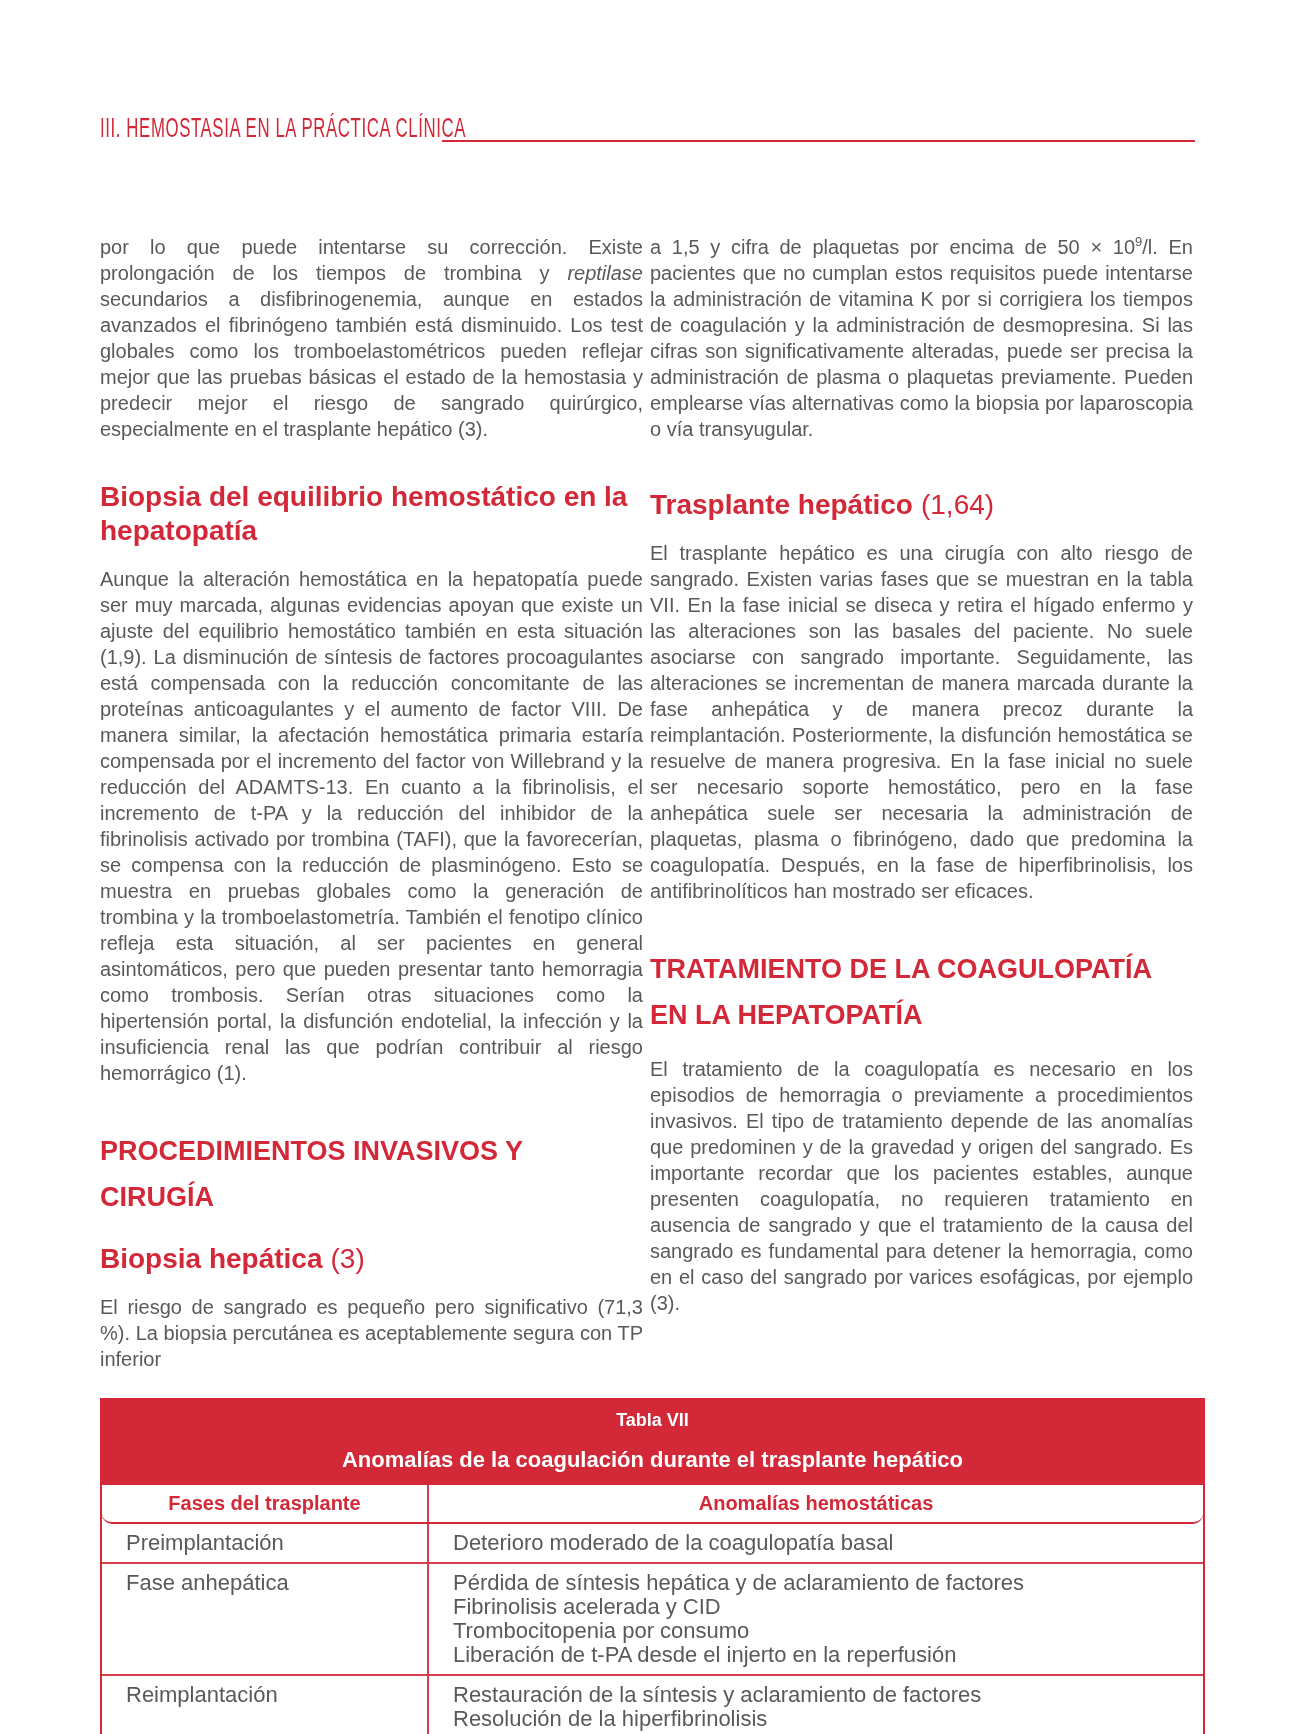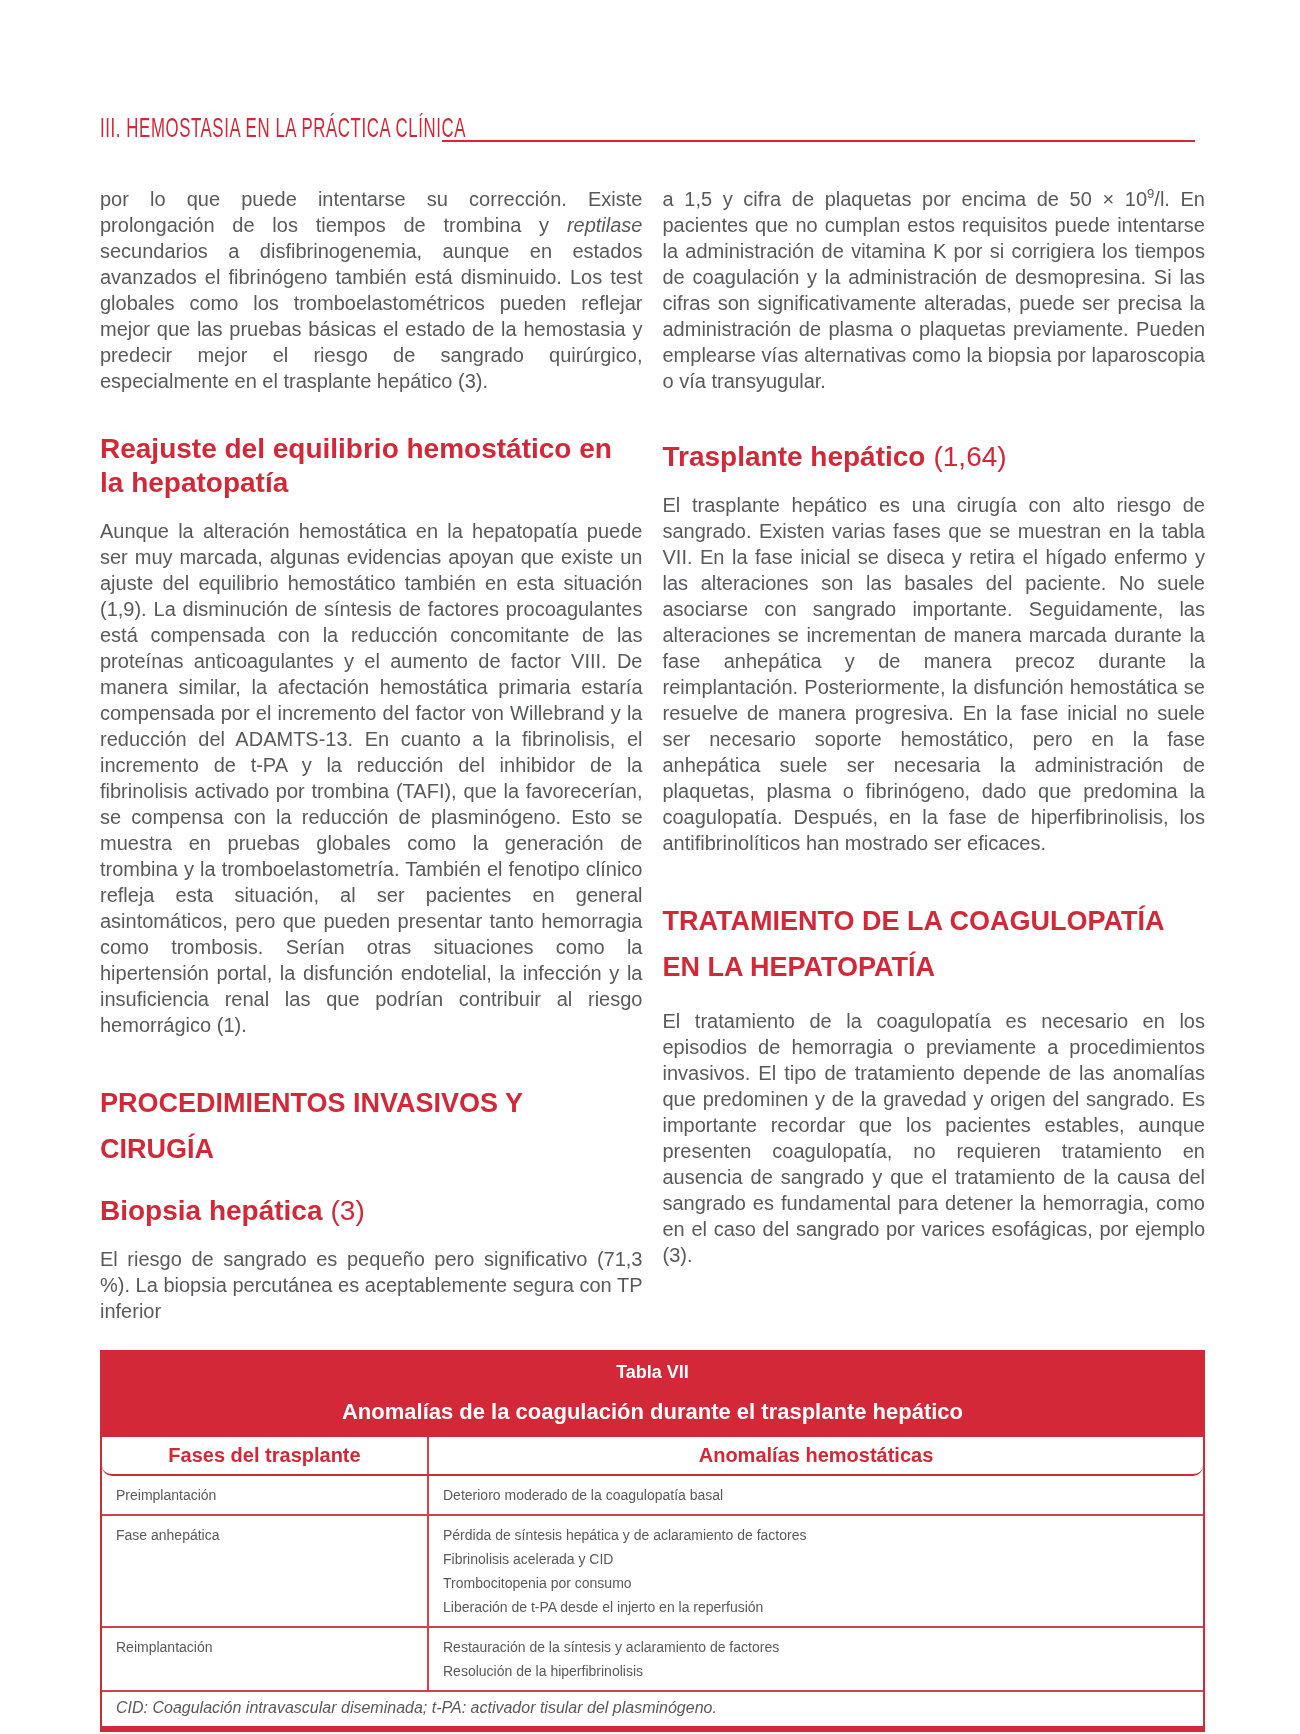--- a/index.html
+++ b/index.html
@@ -30,22 +30,22 @@
     font-size:28px;
     letter-spacing:1px;
     color:var(--accent);
     white-space:nowrap;
   }
   .rh-rule{flex:1;height:0;border-bottom:2px solid var(--accent);margin-bottom:6px;}
 
   
   .cols{
     display:flex;
-    gap:20px;
-    margin:38px 95px 0 100px;
+    gap:7px;
+    margin:86px 95px 0 100px;
   }
   .col{width:543px;}
   p.body{
     font-size:20px;
     line-height:26px;
     text-align:justify;
     color:var(--body);
   }
   p.body i{font-style:italic;}
   sup{font-size:13px;vertical-align:super;line-height:0;}
@@ -88,24 +88,24 @@
   .t-colheads .t-ch{
     color:var(--accent);
     font-weight:bold;
     font-size:20px;
     text-align:center;
     padding:7px 8px;
   }
   .t-vline{border-right:2px solid var(--innerline);}
   .t-row{border-bottom:2px solid var(--innerline);}
   .t-cell{
-    font-size:14px;
+    font-size:22px;
     line-height:24px;
     color:var(--body);
-    padding:7px 14px;
+    padding:7px 24px;
   }
   .t-cell .line{margin:0;}
   .t-foot{
     font-size:16px;
     font-style:italic;
     color:var(--body);
     padding:7px 14px 9px 14px;
   }
 </style>
 </head>
@@ -118,21 +118,21 @@
       <span class="cond">III. HEMOSTASIA EN LA PRÁCTICA CLÍNICA</span>
     </div>
     <div class="rh-rule"></div>
   </div>
 
   <div class="cols">
 
     <div class="col">
       <p class="body"><span>por lo que puede intentarse su corrección. Existe prolongación de los tiempos de trombina y </span><i>reptilase</i><span> secundarios a disfibrinogenemia, aunque en estados avanzados el fibrinógeno también está disminuido. Los test globales como los tromboelastométricos pueden reflejar mejor que las pruebas básicas el estado de la hemostasia y predecir mejor el riesgo de sangrado quirúrgico, especialmente en el trasplante hepático (3).</span></p>
 
-      <h3 class="sub">Reajuste del equilibrio hemostático en la hepatopatía</h3>
+      <h3 class="sub">Biopsia del equilibrio hemostático en la hepatopatía</h3>
 
       <p class="body">Aunque la alteración hemostática en la hepatopatía puede ser muy marcada, algunas evidencias apoyan que existe un ajuste del equilibrio hemostático también en esta situación (1,9). La disminución de síntesis de factores procoagulantes está compensada con la reducción concomitante de las proteínas anticoagulantes y el aumento de factor VIII. De manera similar, la afectación hemostática primaria estaría compensada por el incremento del factor von Willebrand y la reducción del ADAMTS-13. En cuanto a la fibrinolisis, el incremento de t-PA y la reducción del inhibidor de la fibrinolisis activado por trombina (TAFI), que la favorecerían, se compensa con la reducción de plasminógeno. Esto se muestra en pruebas globales como la generación de trombina y la tromboelastometría. También el fenotipo clínico refleja esta situación, al ser pacientes en general asintomáticos, pero que pueden presentar tanto hemorragia como trombosis. Serían otras situaciones como la hipertensión portal, la disfunción endotelial, la infección y la insuficiencia renal las que podrían contribuir al riesgo hemorrágico (1).</p>
 
       <h2 class="caps">PROCEDIMIENTOS INVASIVOS Y CIRUGÍA</h2>
 
       <h3 class="sub tight"><span>Biopsia hepática</span><span class="ref">(3)</span></h3>
 
       <p class="body">El riesgo de sangrado es pequeño pero significativo (71,3 %). La biopsia percutánea es aceptablemente segura con TP inferior</p>
     </div>
 

